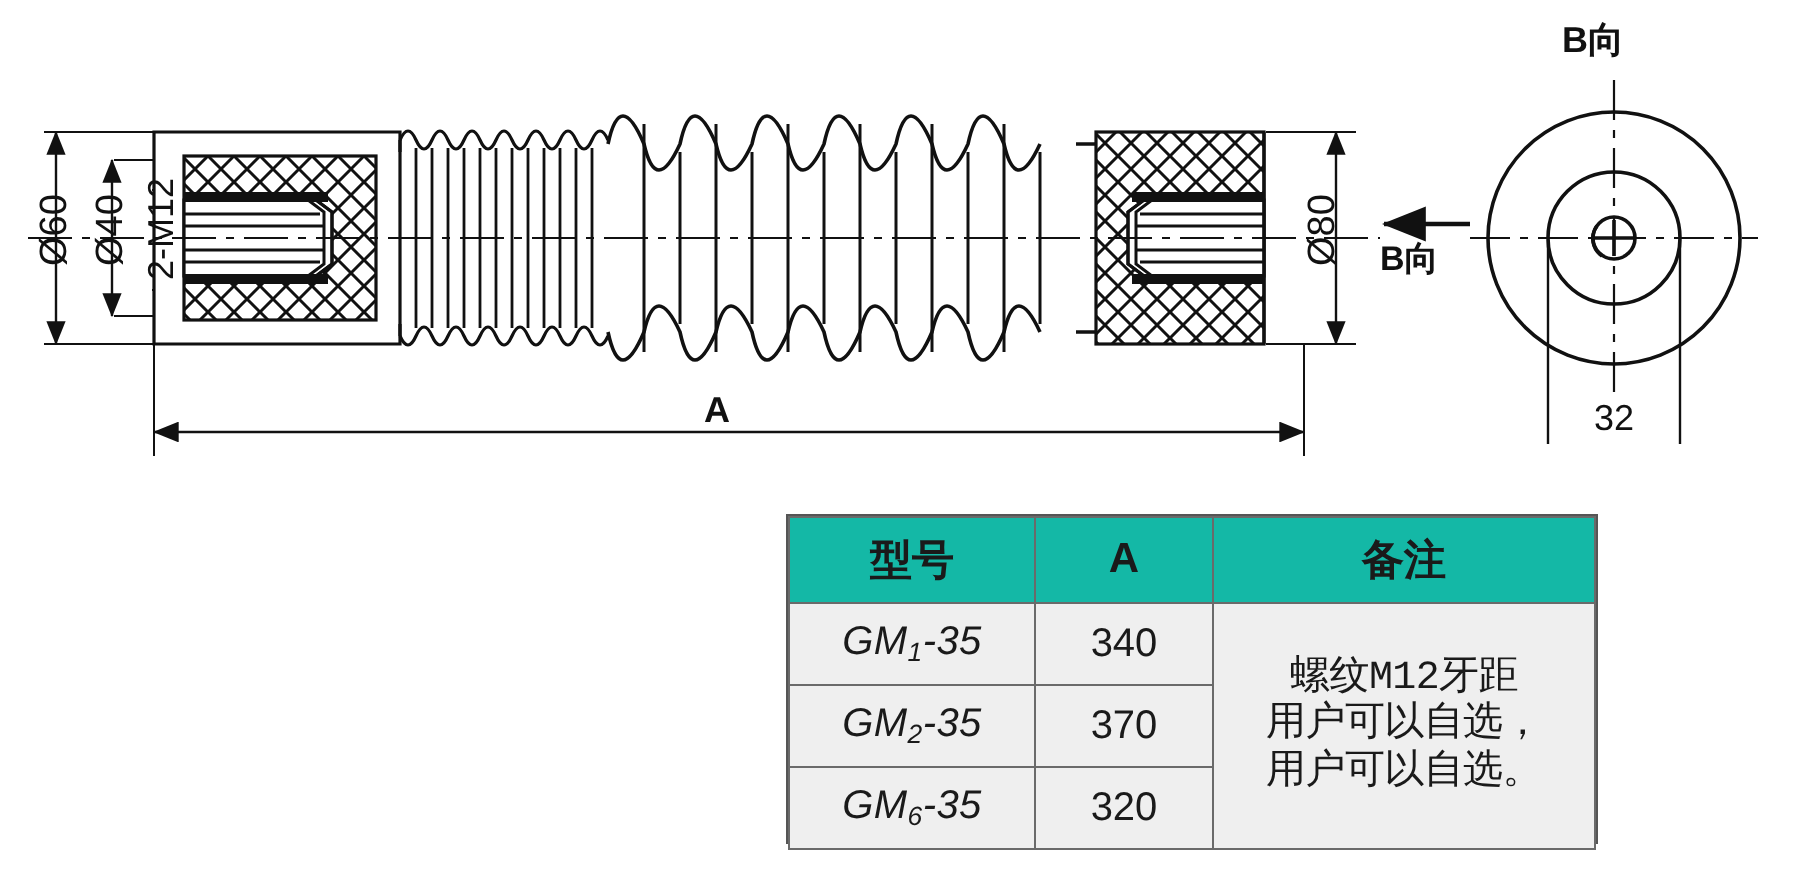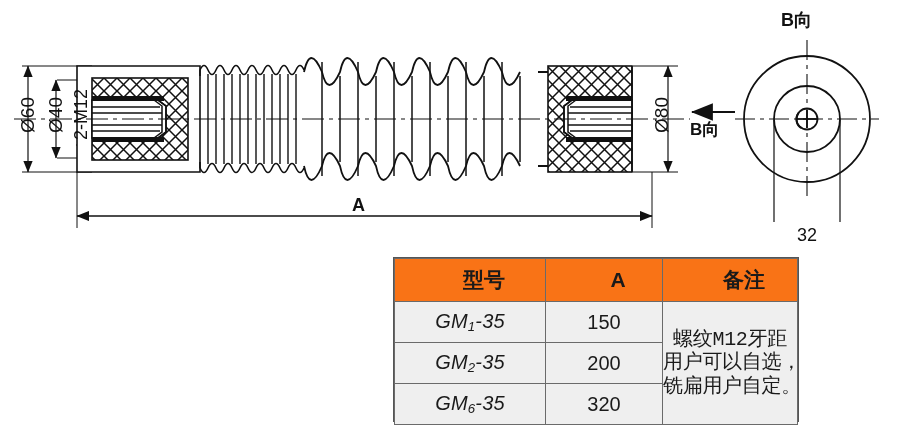--- a/index.html
+++ b/index.html
@@ -9,21 +9,21 @@
   svg.draw{position:absolute;left:0;top:0;width:900px;height:439px;}
   .lbl{position:absolute;white-space:nowrap;color:#111;text-align:center;}
   .vlbl{transform-origin:50% 50%;}
 
   
   #spec-table{position:absolute;left:393px;top:257px;width:404px;height:163px;
     border:1.6px solid #555;border-collapse:collapse;background:#f0f0f0;}
   #spec-table table{border-collapse:collapse;width:100%;height:100%;table-layout:fixed;}
   #spec-table th,#spec-table td{border:1.3px solid #6a6a6a;text-align:center;
     font-size:20px;color:#1a1a1a;padding:0;}
-  #spec-table thead th{background:#f97316;height:42px;font-weight:700;font-size:21px;padding-left:28px;}
+  #spec-table thead th{background:#14b8a6;height:42px;font-weight:700;font-size:21px;}
   #spec-table tbody td{background:#efefef;height:40px;font-weight:400;}
   #spec-table .c-model{width:122px;}
   #spec-table .c-a{width:88px;}
   #spec-table .c-remark{width:auto;font-family:Liberation Mono, monospace;}
   .remark-cell{font-size:18.5px;line-height:1.18;text-align:left;padding:0 2px 0 6px;
     letter-spacing:-0.3px;}
   .remark-cell div{white-space:nowrap;}
   sub{font-size:0.66em;vertical-align:-0.25em;}
   .model-txt{letter-spacing:0.2px;font-style:italic;}
 </style>
@@ -207,48 +207,48 @@
   <div class="lbl vlbl" style="left:46px;top:104px;width:70px;text-align:center;font-size:18px;transform:rotate(-90deg);">2-M12</div>
 
   <div class="lbl vlbl" style="left:631px;top:104px;width:62px;text-align:center;font-size:19px;transform:rotate(-90deg);">Ø80</div>
 
   <div class="lbl" style="left:352px;top:195px;font-size:18px;font-weight:700;">A</div>
 
   <div class="lbl" style="left:781px;top:8px;font-size:18px;font-weight:700;">B向</div>
 
   <div class="lbl" style="left:690px;top:118px;font-size:17px;font-weight:700;">B向</div>
 
-  <div class="lbl" style="left:774px;top:199px;width:66px;text-align:center;font-size:18px;margin-top:26px;">32</div>
+  <div class="lbl" style="left:774px;top:199px;width:66px;text-align:center;font-size:18px;">32</div>
 
   <div id="spec-table">
     <table>
       <thead>
         <tr>
           <th class="c-model">型号</th>
           <th class="c-a">A</th>
           <th class="c-remark">备注</th>
         </tr>
       </thead>
       <tbody>
         <tr>
           <td class="c-model model-txt">
             <span>GM</span><sub>1</sub><span>-35</span>
           </td>
-          <td class="c-a">150</td>
+          <td class="c-a">340</td>
           <td class="c-remark remark-cell" rowspan="3">
             <div>螺纹M12牙距</div>
             <div>用户可以自选，</div>
-            <div>铣扁用户自定。</div>
+            <div>用户可以自选。</div>
           </td>
         </tr>
         <tr>
           <td class="c-model model-txt">
             <span>GM</span><sub>2</sub><span>-35</span>
           </td>
-          <td class="c-a">200</td>
+          <td class="c-a">370</td>
         </tr>
         <tr>
           <td class="c-model model-txt">
             <span>GM</span><sub>6</sub><span>-35</span>
           </td>
           <td class="c-a">320</td>
         </tr>
       </tbody>
     </table>
   </div>

